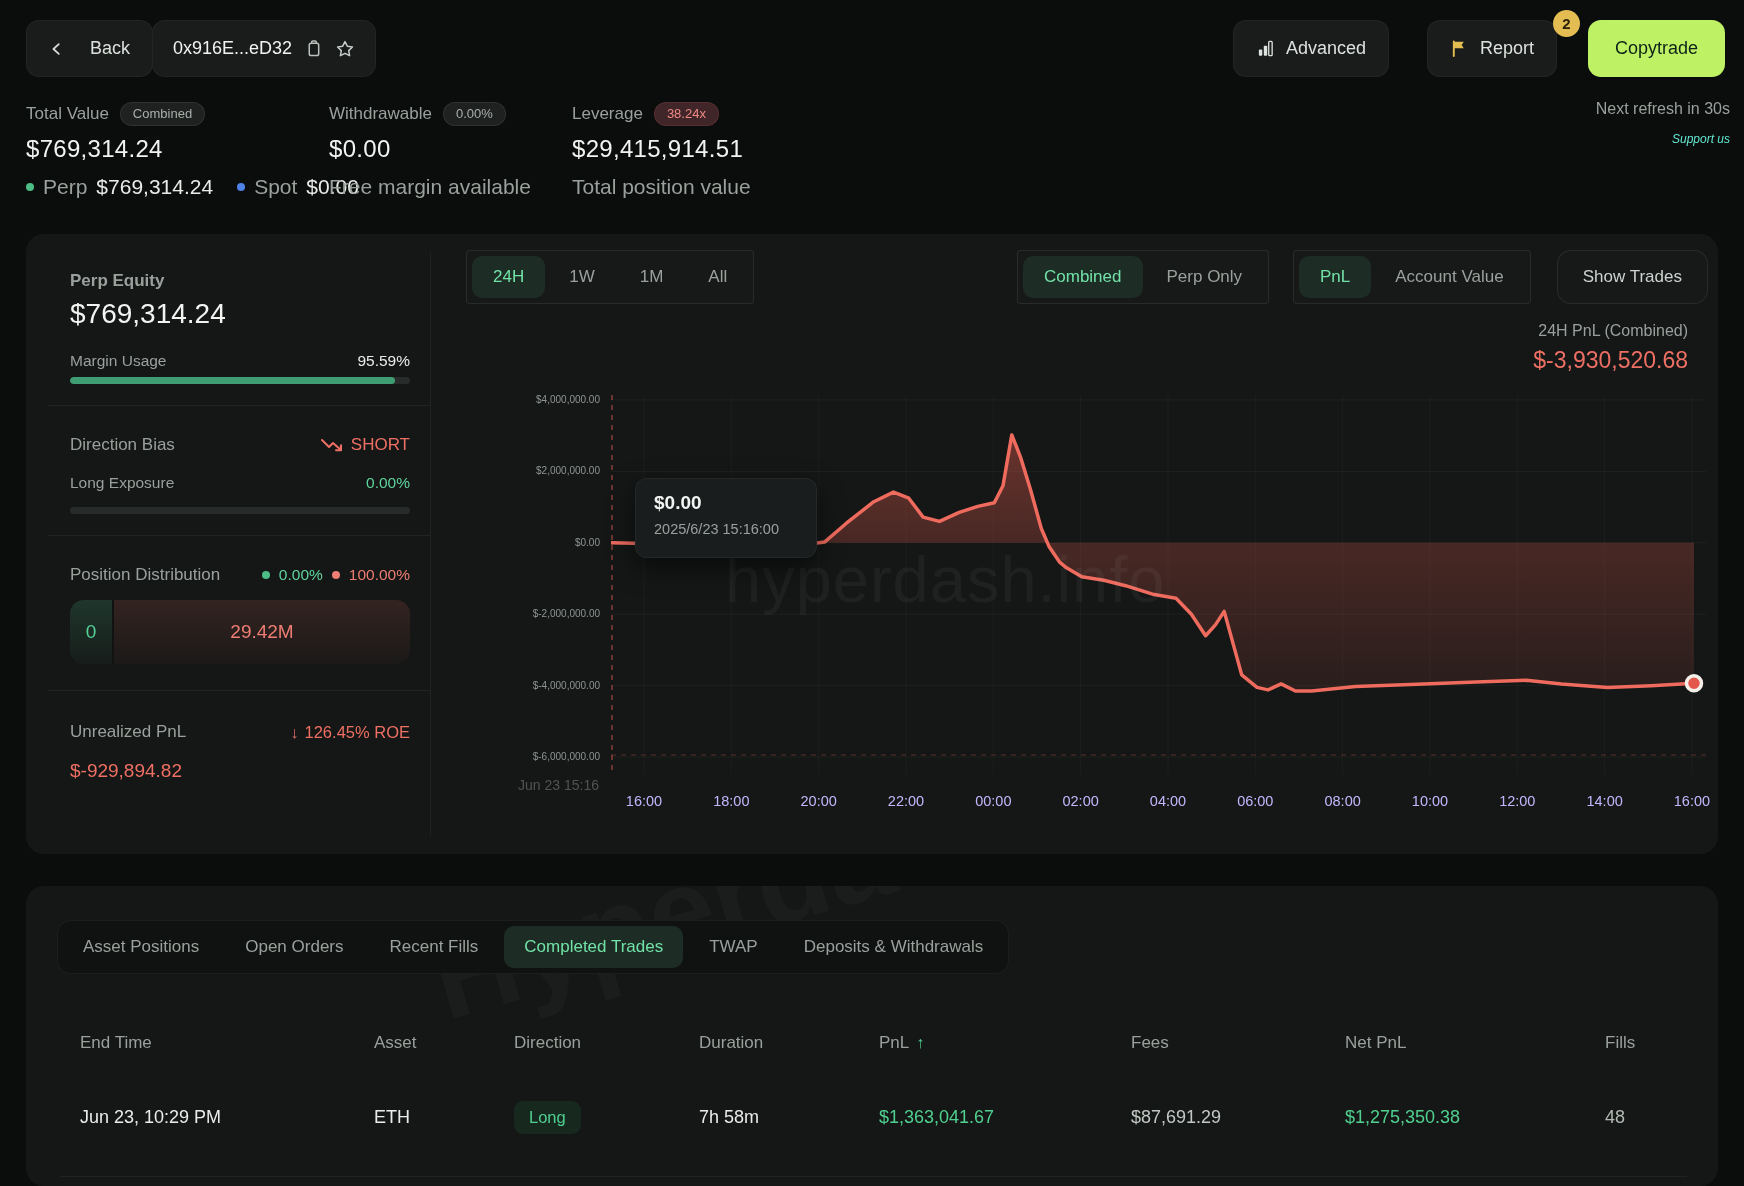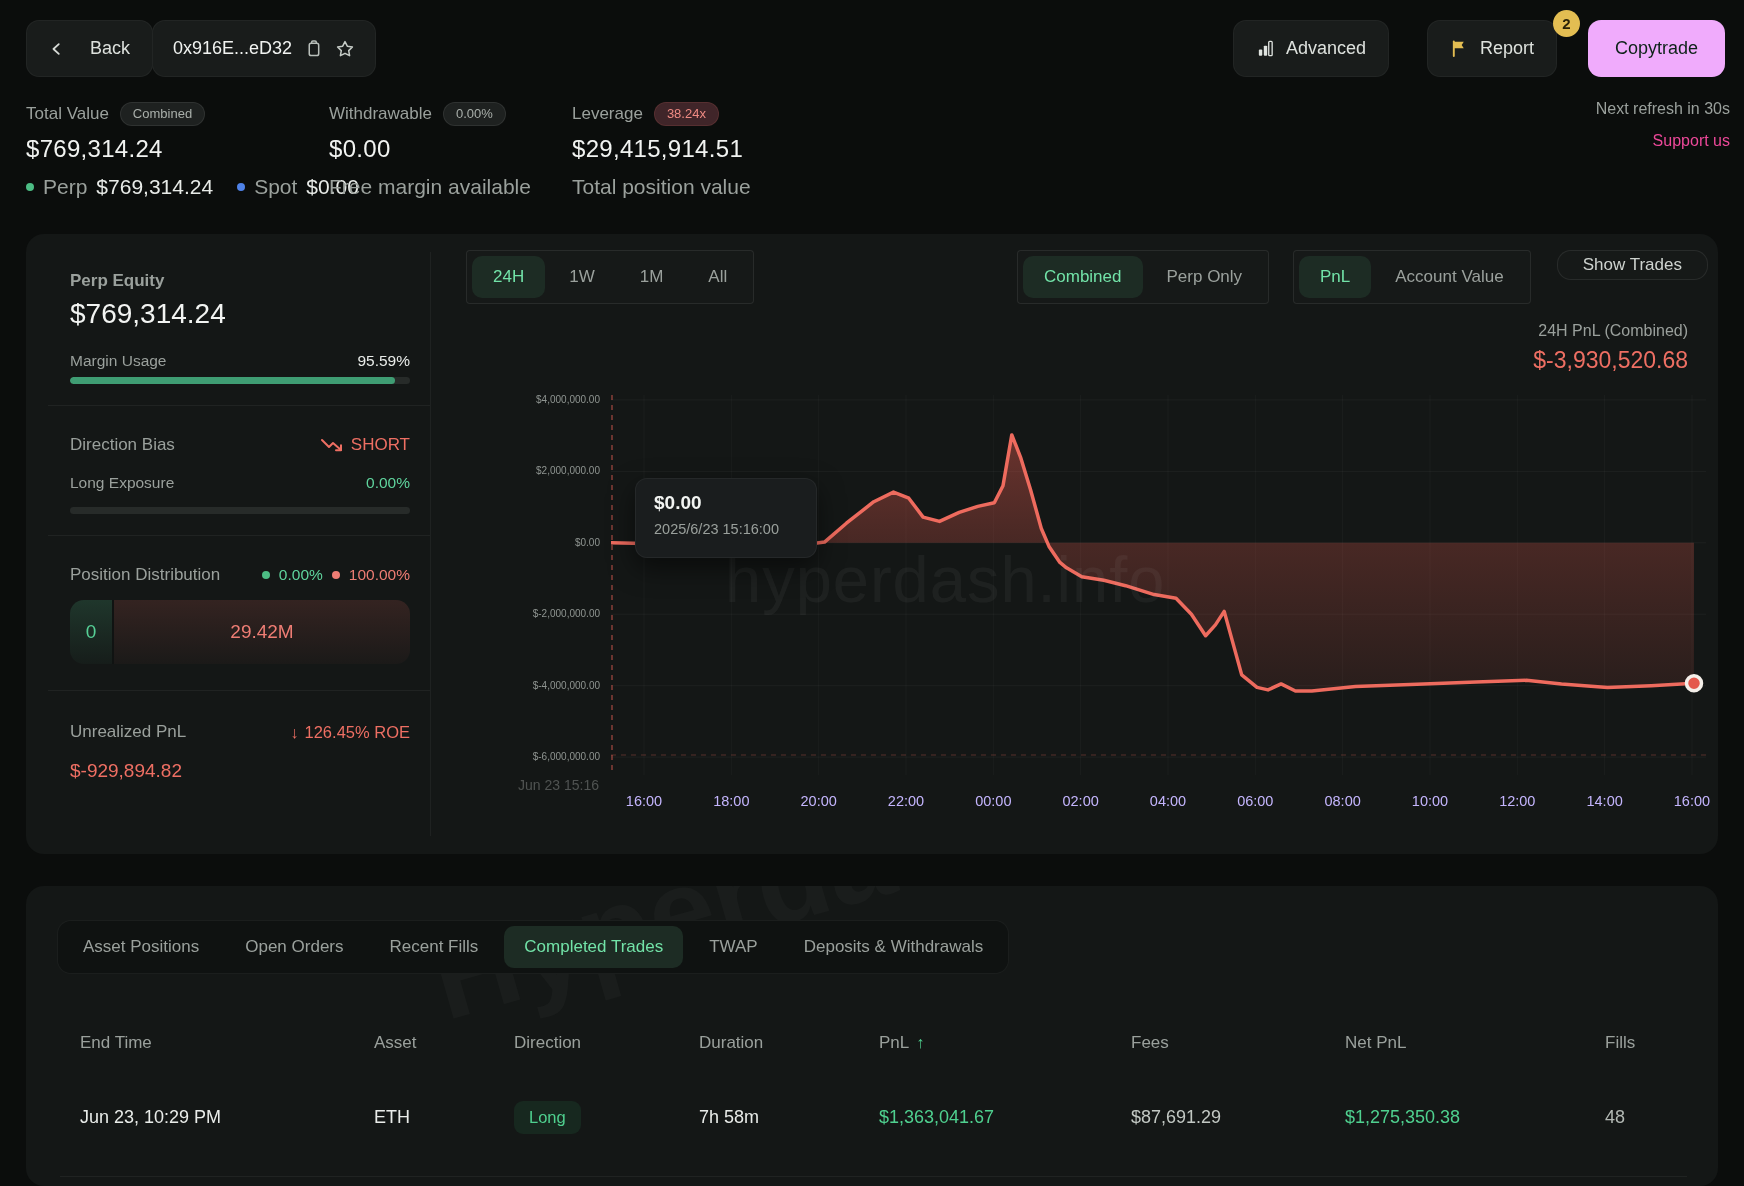--- a/index.html
+++ b/index.html
@@ -9,39 +9,39 @@
   .page { position:relative; width:1744px; height:1186px; overflow:hidden; background:#0b0d0c; }
 
   
   .topbar-btn { position:absolute; top:20px; height:57px; display:flex; align-items:center; gap:11px;
     background:#191c1b; border:1px solid rgba(255,255,255,0.045); border-radius:13px; padding:0 22px;
     color:#dde1dd; font-size:18px; cursor:pointer; }
   #btn-back { left:26px;gap:25px; }
   #pill-address { left:152px; gap:13px; padding:0 20px; color:#f1f3f1; }
   #btn-advanced { left:1233px; }
   #btn-report { left:1427px; }
-  #btn-copytrade { left:1588px; background:#f0abfc; border:none; color:#0d2218; font-weight:500; padding:0 27px; }
+  #btn-copytrade { left:1588px; background:#bef264; border:none; color:#0d2218; font-weight:500; padding:0 27px; }
   .report-badge { position:absolute; left:1553px; top:10px; width:27px; height:27px; border-radius:50%;
     background:#e3bd52; color:#2a2208; font-size:15px; font-weight:700; display:flex; align-items:center;
     justify-content:center; z-index:4; }
   .icon { display:inline-flex; align-items:center; justify-content:center; }
 
   
   .stat { position:absolute; top:100px; }
   #stat-total { left:26px; } #stat-withdraw { left:329px; } #stat-leverage { left:572px; }
   .stat-label-row { display:flex; align-items:center; gap:11px; font-size:17px; color:#9aa09c; height:27px; }
   .stat-badge { font-size:13px; color:#a9afaa; background:#1e2120; border:1px solid rgba(255,255,255,0.08);
     padding:4px 12px; border-radius:999px; line-height:14px; }
   .stat-badge.red { background:#402529; color:#ee8a83; border:1px solid rgba(255,120,110,0.12); }
   .stat-value { margin-top:8px; font-size:24px; font-weight:500; color:#f1f3f1; letter-spacing:0.3px; }
   .stat-sub { margin-top:12px; font-size:21px; color:#9aa09c; display:flex; gap:9px; align-items:center; }
   .dot { width:8px; height:8px; border-radius:50%; flex:none; }
   .sub-val { color:#e8ebe8; }
   #txt-refresh { position:absolute; right:14px; top:100px; font-size:16px; color:#9aa09c; }
-  #link-support { position:absolute; right:14px; top:132px; font-size:16px; color:#ec4899; cursor:pointer; }
+  #link-support { position:absolute; right:14px; top:132px; font-size:12px; color:#5eead4; cursor:pointer;font-style:italic; }
 
   
   .panel { position:absolute; left:26px; width:1692px; background:#141716; border-radius:18px; }
   #main-panel { top:234px; height:620px; }
   #table-panel { top:886px; height:300px; overflow:hidden; }
 
   
   .sb-abs { position:absolute; left:44px; width:340px;font-weight:bold; }
   .row-split { position:absolute; left:44px; width:340px; display:flex; justify-content:space-between; align-items:center;text-align:right; }
   .lbl { font-size:17px; color:#9aa09c; }
@@ -72,21 +72,21 @@
   .roe { display:flex; align-items:center; gap:6px; color:#ee6f63; font-size:16.5px; }
   #unrl-value { top:526px; font-size:19px; font-weight:500; color:#ee6f63; }
   #vdiv { position:absolute; left:404px; top:18px; bottom:18px; width:1px; background:rgba(255,255,255,0.05); }
 
   
   .seg { position:absolute; top:16px; display:flex; align-items:center; gap:3px;
     border:1px solid rgba(255,255,255,0.08); border-radius:4px; padding:5px; background:rgba(255,255,255,0.012); }
   .seg-item { padding:11px 21px; border-radius:10px; font-size:17px; line-height:20px; color:#9aa09c; cursor:pointer; white-space:nowrap; }
   .seg-item.active { background:#1d2c24; color:#72e3a8; }
   #seg-range { left:440px; } #seg-scope { left:991px; } #seg-metric { left:1267px; }
-  #btn-show-trades { position:absolute; right:10px; top:16px; padding:4px 25px; border:1px solid rgba(255,255,255,0.08);
+  #btn-show-trades { position:absolute; right:10px; top:16px; padding:16px 25px; border:1px solid rgba(255,255,255,0.08);
     border-radius:14px; font-size:17px; line-height:20px; color:#ced3cf; cursor:pointer; background:rgba(255,255,255,0.012); }
 
   #chart-hd { position:absolute; right:30px; top:88px; text-align:right; }
   .chart-hd-label { font-size:16px; color:#9aa09c; }
   .chart-hd-value { margin-top:7px; font-size:23px; color:#ee6f63; font-weight:500; }
 
   
   #chart { position:absolute; left:414px; top:112px; width:1278px; height:470px; }
   .ytick { position:absolute; left:0; width:160px; text-align:right; font-size:10px; color:#8f9591; height:20px; line-height:20px; }
   .xtick { position:absolute; width:70px; text-align:center; font-size:14.5px; color:#c4b5fd; top:447px; }

